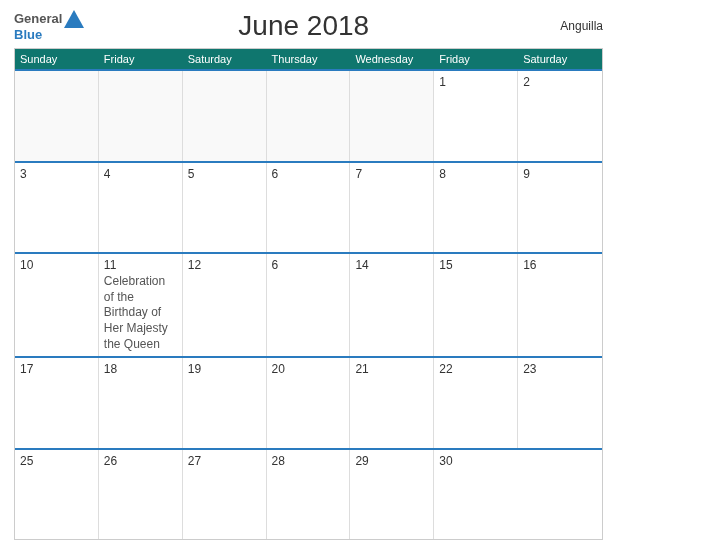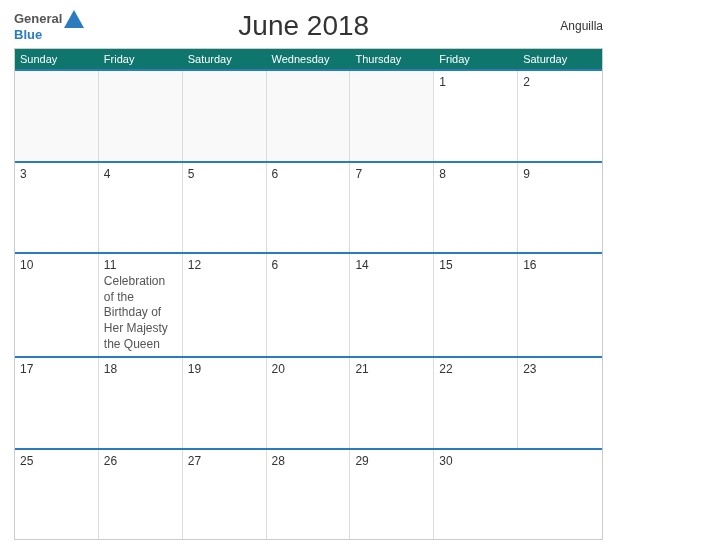--- a/index.html
+++ b/index.html
@@ -148,22 +148,22 @@
     </div>
     <div class="month-title">June 2018</div>
     <div class="country">Anguilla</div>
   </div>
 
   <div class="calendar">
     <div class="day-headers">
     <div class="day-header">Sunday</div>
         <div class="day-header">Friday</div>
         <div class="day-header">Saturday</div>
+        <div class="day-header">Thursday</div>
         <div class="day-header">Wednesday</div>
-        <div class="day-header">Thursday</div>
         <div class="day-header">Friday</div>
         <div class="day-header">Saturday</div>
       </div>
     <div class="weeks">
     <div class="week-row">
           <div class="day-cell empty-cell"></div>
           <div class="day-cell empty-cell"></div>
           <div class="day-cell empty-cell"></div>
           <div class="day-cell empty-cell"></div>
           <div class="day-cell empty-cell"></div>

